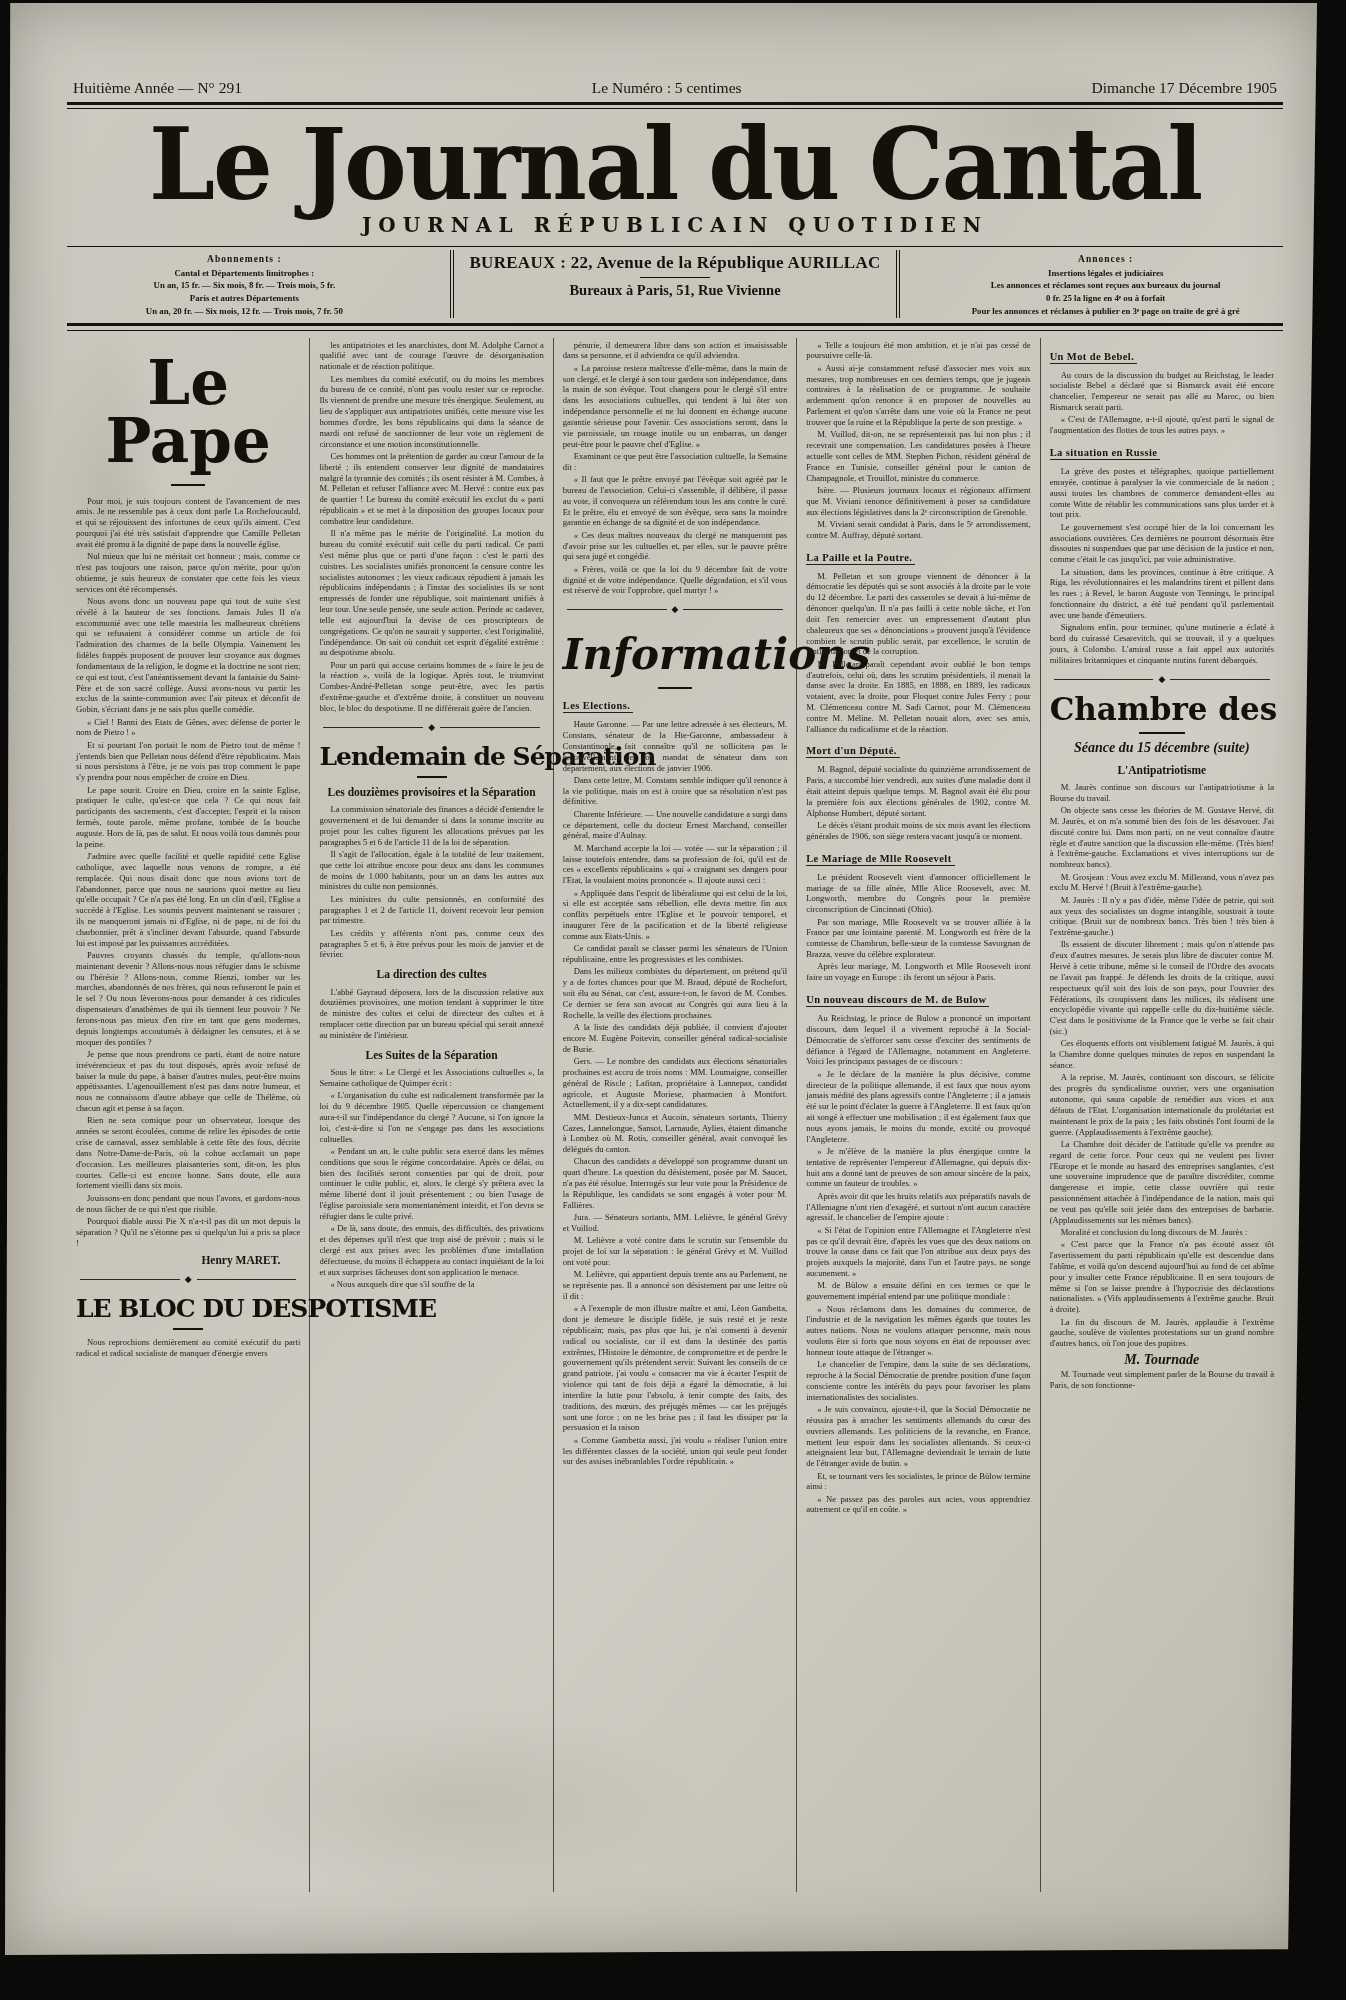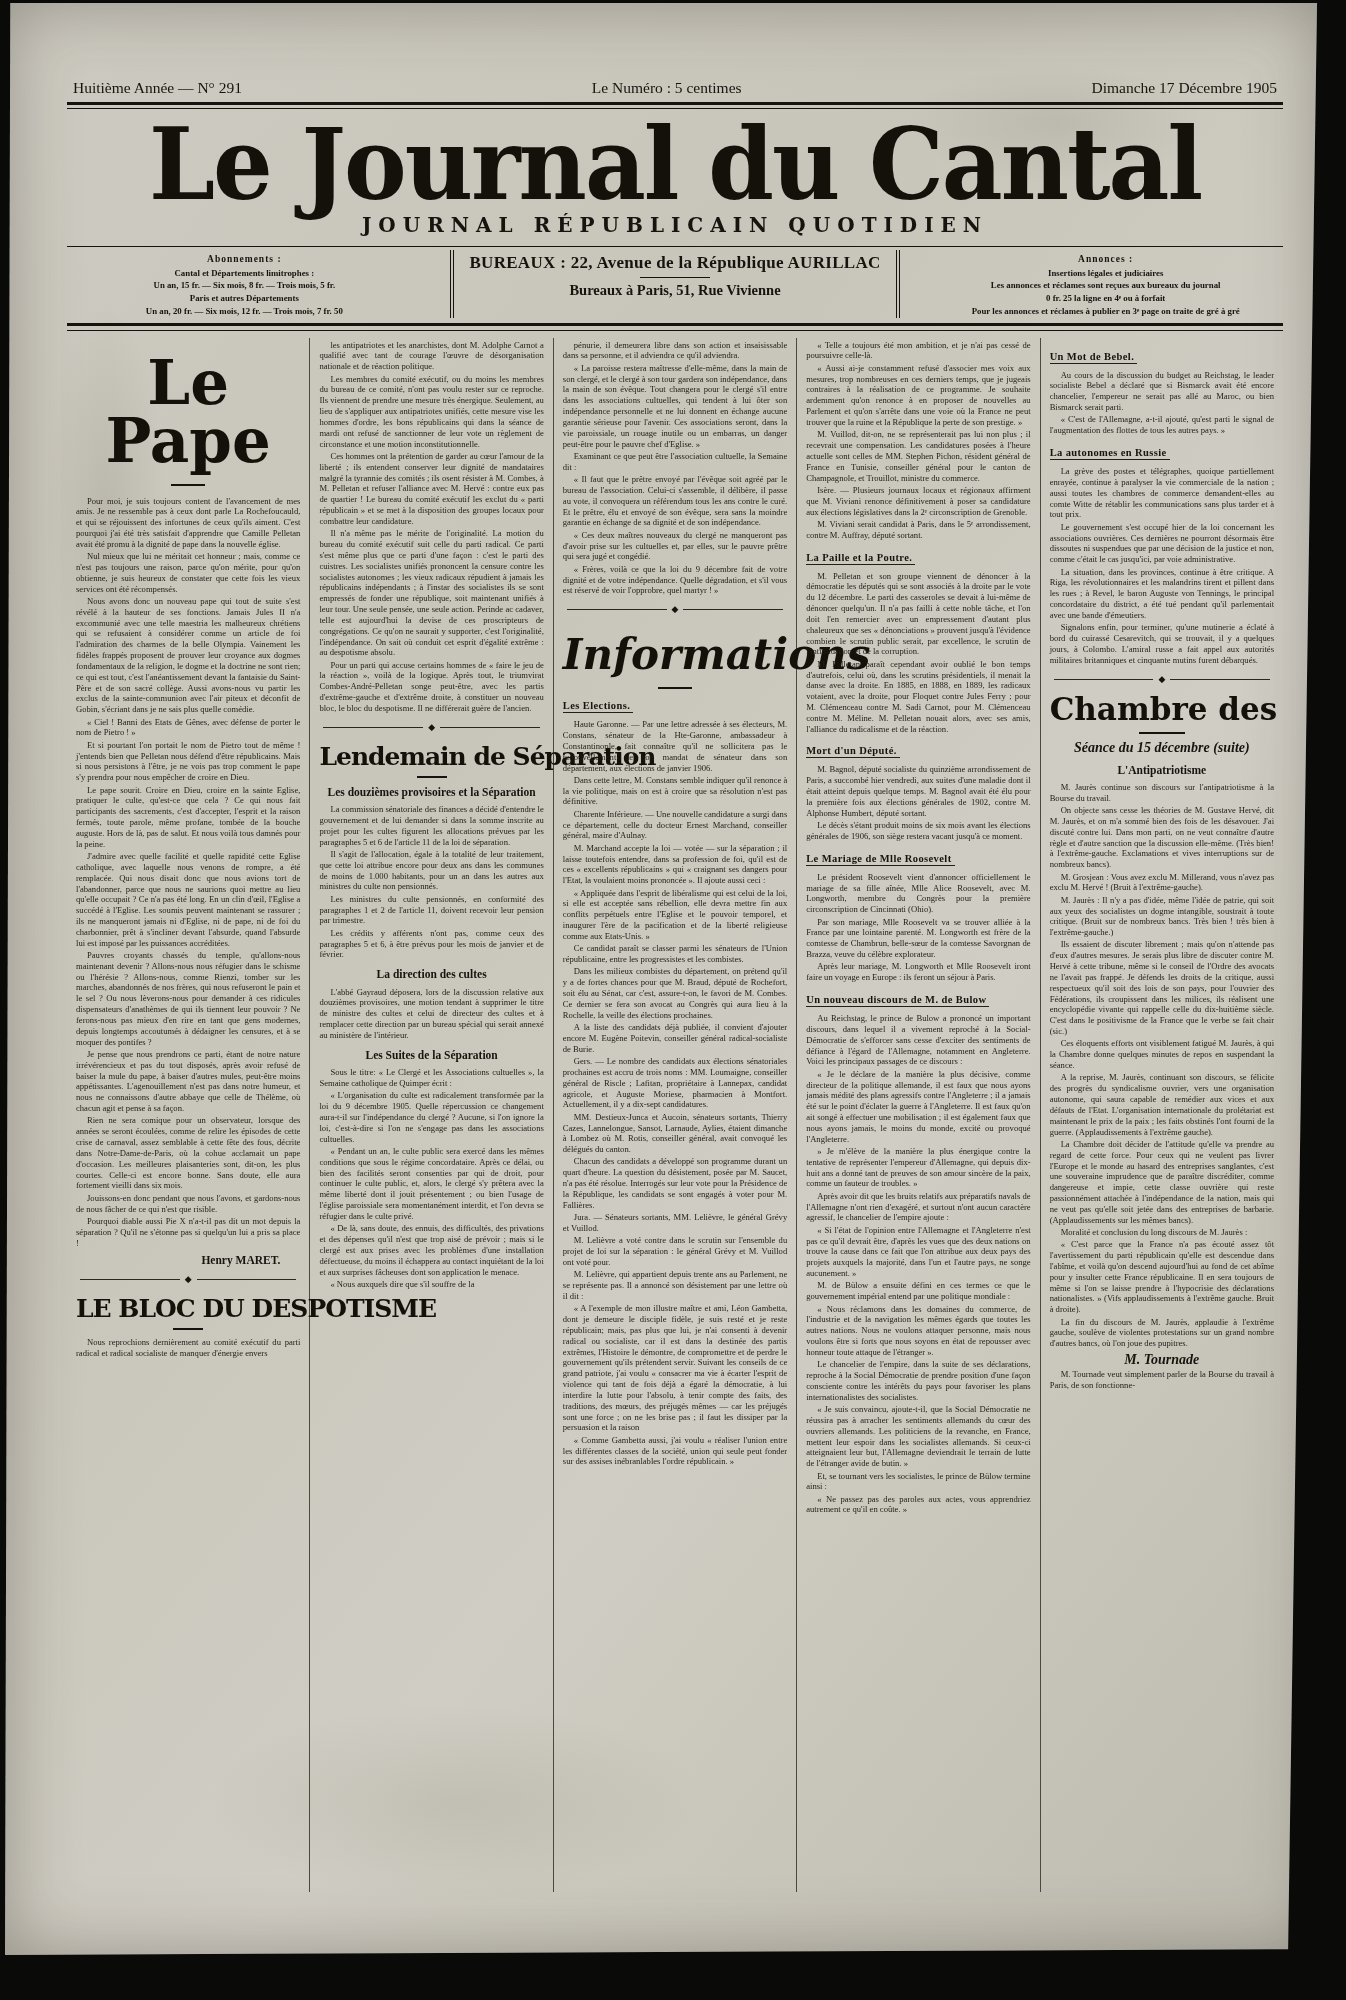--- a/index.html
+++ b/index.html
@@ -206,24 +206,24 @@
           <div class="blk-p">« Nous réclamons dans les domaines du commerce, de l'industrie et de la navigation les mêmes égards que toutes les autres nations. Nous ne voulons attaquer personne, mais nous voulons être si forts que nous soyons en état de repousser avec honneur toute attaque de l'étranger ».</div>
           <div class="blk-p">Le chancelier de l'empire, dans la suite de ses déclarations, reproche à la Social Démocratie de prendre position d'une façon consciente contre les intérêts du pays pour favoriser les plans internationalistes des socialistes.</div>
           <div class="blk-p">« Je suis convaincu, ajoute-t-il, que la Social Démocratie ne réussira pas à arracher les sentiments allemands du cœur des ouvriers allemands. Les politiciens de la revanche, en France, mettent leur espoir dans les socialistes allemands. Si ceux-ci atteignaient leur but, l'Allemagne deviendrait le terrain de lutte de l'étranger avide de butin. »</div>
           <div class="blk-p">Et, se tournant vers les socialistes, le prince de Bülow termine ainsi :</div>
           <div class="blk-p">« Ne passez pas des paroles aux actes, vous apprendriez autrement ce qu'il en coûte. »</div>
         </div>
       <div class="col">
           <div class="blk-subu">Un Mot de Bebel.</div>
           <div class="blk-p">Au cours de la discussion du budget au Reichstag, le leader socialiste Bebel a déclaré que si Bismarck avait été encore chancelier, l'empereur ne serait pas allé au Maroc, ou bien Bismarck serait parti.</div>
           <div class="blk-p">« C'est de l'Allemagne, a-t-il ajouté, qu'est parti le signal de l'augmentation des flottes de tous les autres pays. »</div>
-          <div class="blk-subu">La autonomes en Russie</div>
+          <div class="blk-subu">La situation en Russie</div>
           <div class="blk-p">La grève des postes et télégraphes, quoique partiellement enrayée, continue à paralyser la vie commerciale de la nation ; aussi toutes les chambres de commerce demandent-elles au comte Witte de rétablir les communications sans plus tarder et à tout prix.</div>
           <div class="blk-p">Le gouvernement s'est occupé hier de la loi concernant les associations ouvrières. Ces dernières ne pourront désormais être dissoutes ni suspendues que par une décision de la justice et non, comme c'était le cas jusqu'ici, par voie administrative.</div>
-          <div class="blk-p">La situation, dans les provinces, continue à être critique. A Riga, les révolutionnaires et les malandrins tirent et pillent dans les rues ; à Revel, le baron Auguste von Tennings, le principal concordataire du district, a été tué pendant qu'il parlementait avec une bande d'émeutiers.</div>
+          <div class="blk-p">La situation, dans les provinces, continue à être critique. A Riga, les révolutionnaires et les malandrins tirent et pillent dans les rues ; à Revel, le baron Auguste von Tennings, le principal fonctionnaire du district, a été tué pendant qu'il parlementait avec une bande d'émeutiers.</div>
           <div class="blk-p">Signalons enfin, pour terminer, qu'une mutinerie a éclaté à bord du cuirassé Cesarevitch, qui se trouvait, il y a quelques jours, à Colombo. L'amiral russe a fait appel aux autorités militaires britanniques et cinquante mutins furent débarqués.</div>
           <div class="blk-orn">
             <span class="orn-line"></span>
             <span class="orn-d">◆</span>
             <span class="orn-line"></span>
           </div>
           <div class="blk-h1b">Chambre des Députés</div>
           <div class="blk-si">Séance du 15 décembre (suite)</div>
           <div class="blk-sub">L'Antipatriotisme</div>
           <div class="blk-p">M. Jaurès continue son discours sur l'antipatriotisme à la Bourse du travail.</div>

